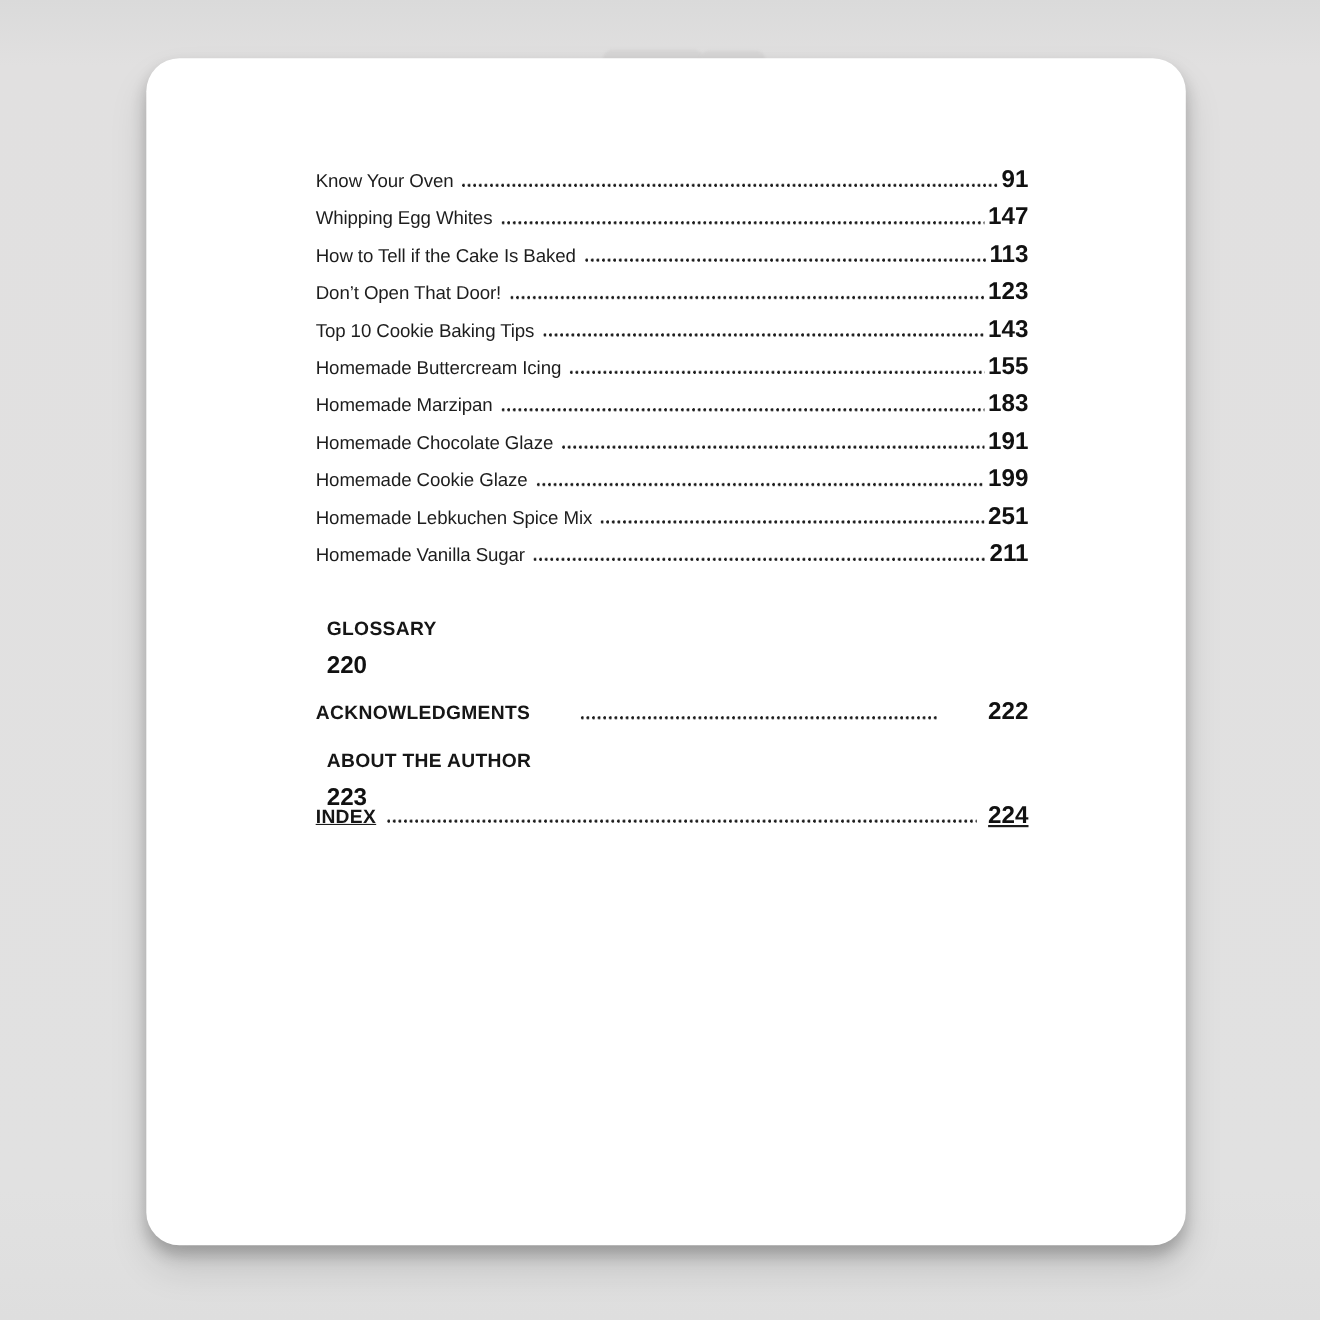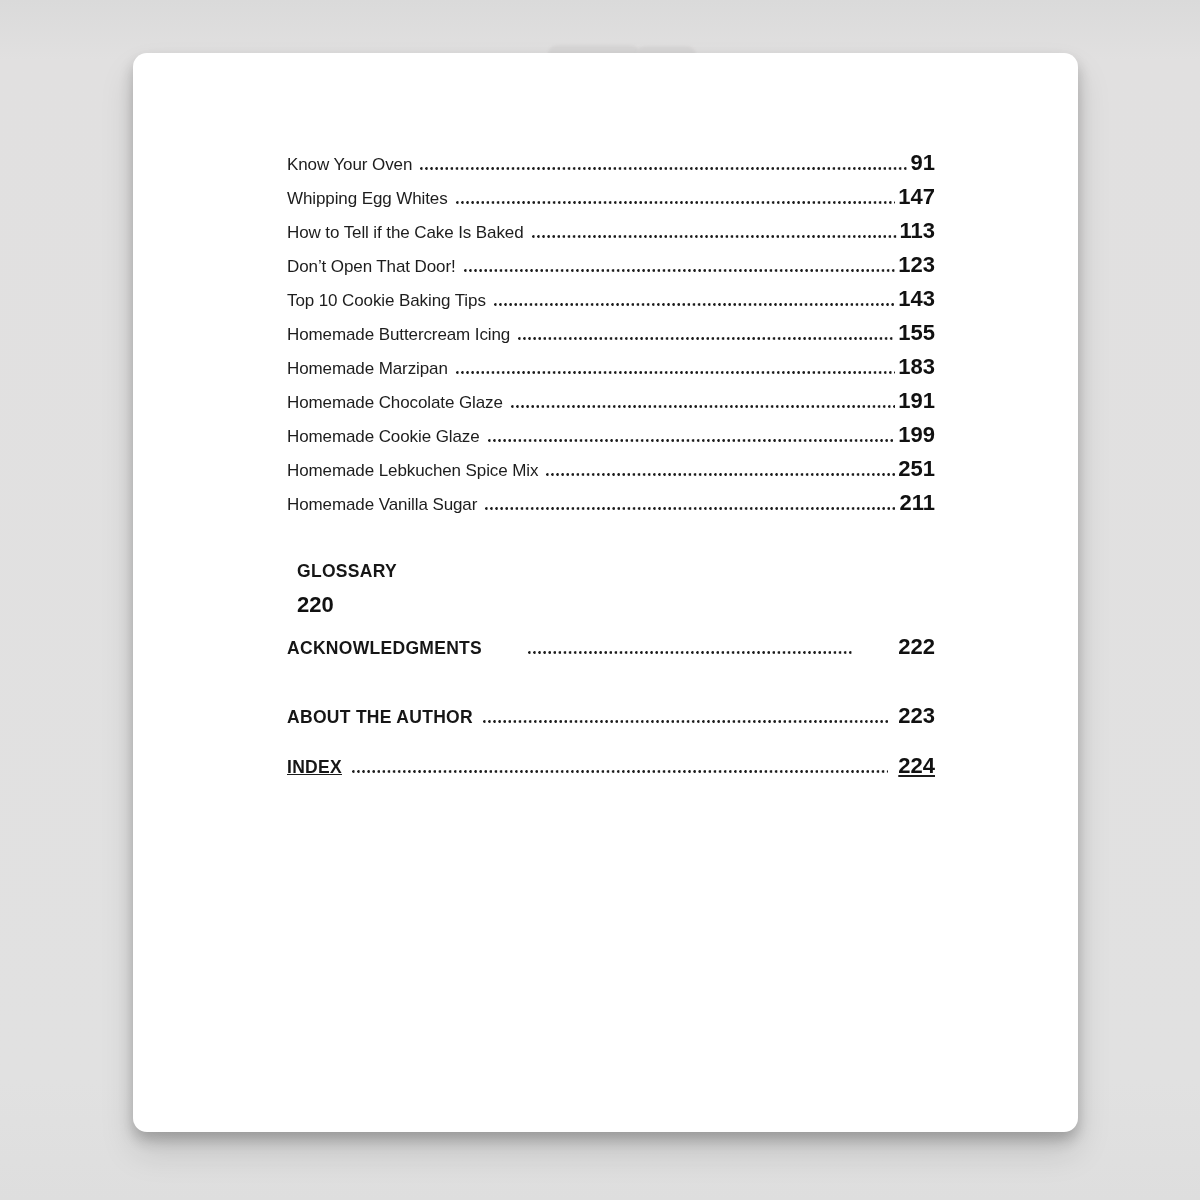--- a/index.html
+++ b/index.html
@@ -24,21 +24,21 @@
     border-radius: 9px 9px 0 0;
     filter: blur(1.2px);
   }
   .stack-hint.a { left: 548px; top: 45px; width: 92px; height: 14px; }
   .stack-hint.b { left: 636px; top: 46px; width: 60px; height: 13px; }
   .sheet {
     position: absolute;
     left: 133px; top: 53px;
     width: 945px; height: 1079px;
     background: #ffffff;
-    border-radius: 14px;
+    border-radius: 30px;
     box-shadow: 0 8px 14px rgba(0,0,0,0.22), 0 20px 34px rgba(0,0,0,0.13);
   }
   .toc {
     position: absolute;
     left: 154px;
     right: 143px;
     top: 93px;
     color: #1c1c1c;
   }
   .row {
@@ -73,21 +73,21 @@
   .section .title {
     font-weight: 700;
     font-size: 17.5px;
     letter-spacing: 0.3px;
     color: #161616;
   }
   .section .leader { margin-left: 10px; margin-right: 10px; }
   .section .pagenum { font-size: 22px; }
   .section-glossary        { margin-top: 34px; flex-direction: column; }
   .section-acknowledgments { margin-top: 42px; gap: 36px; }
-  .section-about           { margin-top: 35px; }
+  .section-about           { margin-top: 10px; flex-direction: column; }
   .section-index           { margin-top: 16px; text-decoration: underline; }
 </style>
 </head>
 <body>
 
 <div class="backdrop">
   <div class="stack-hint a"></div>
   <div class="stack-hint b"></div>
 
   <div class="sheet">

